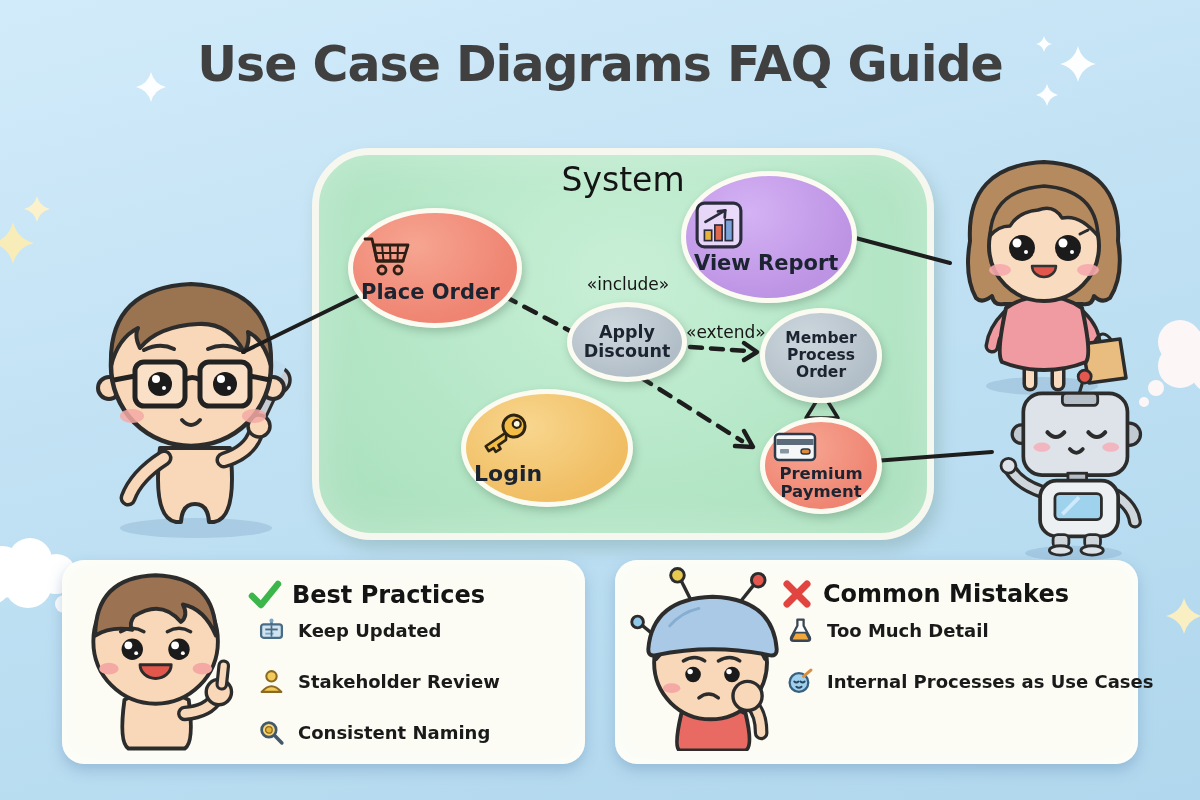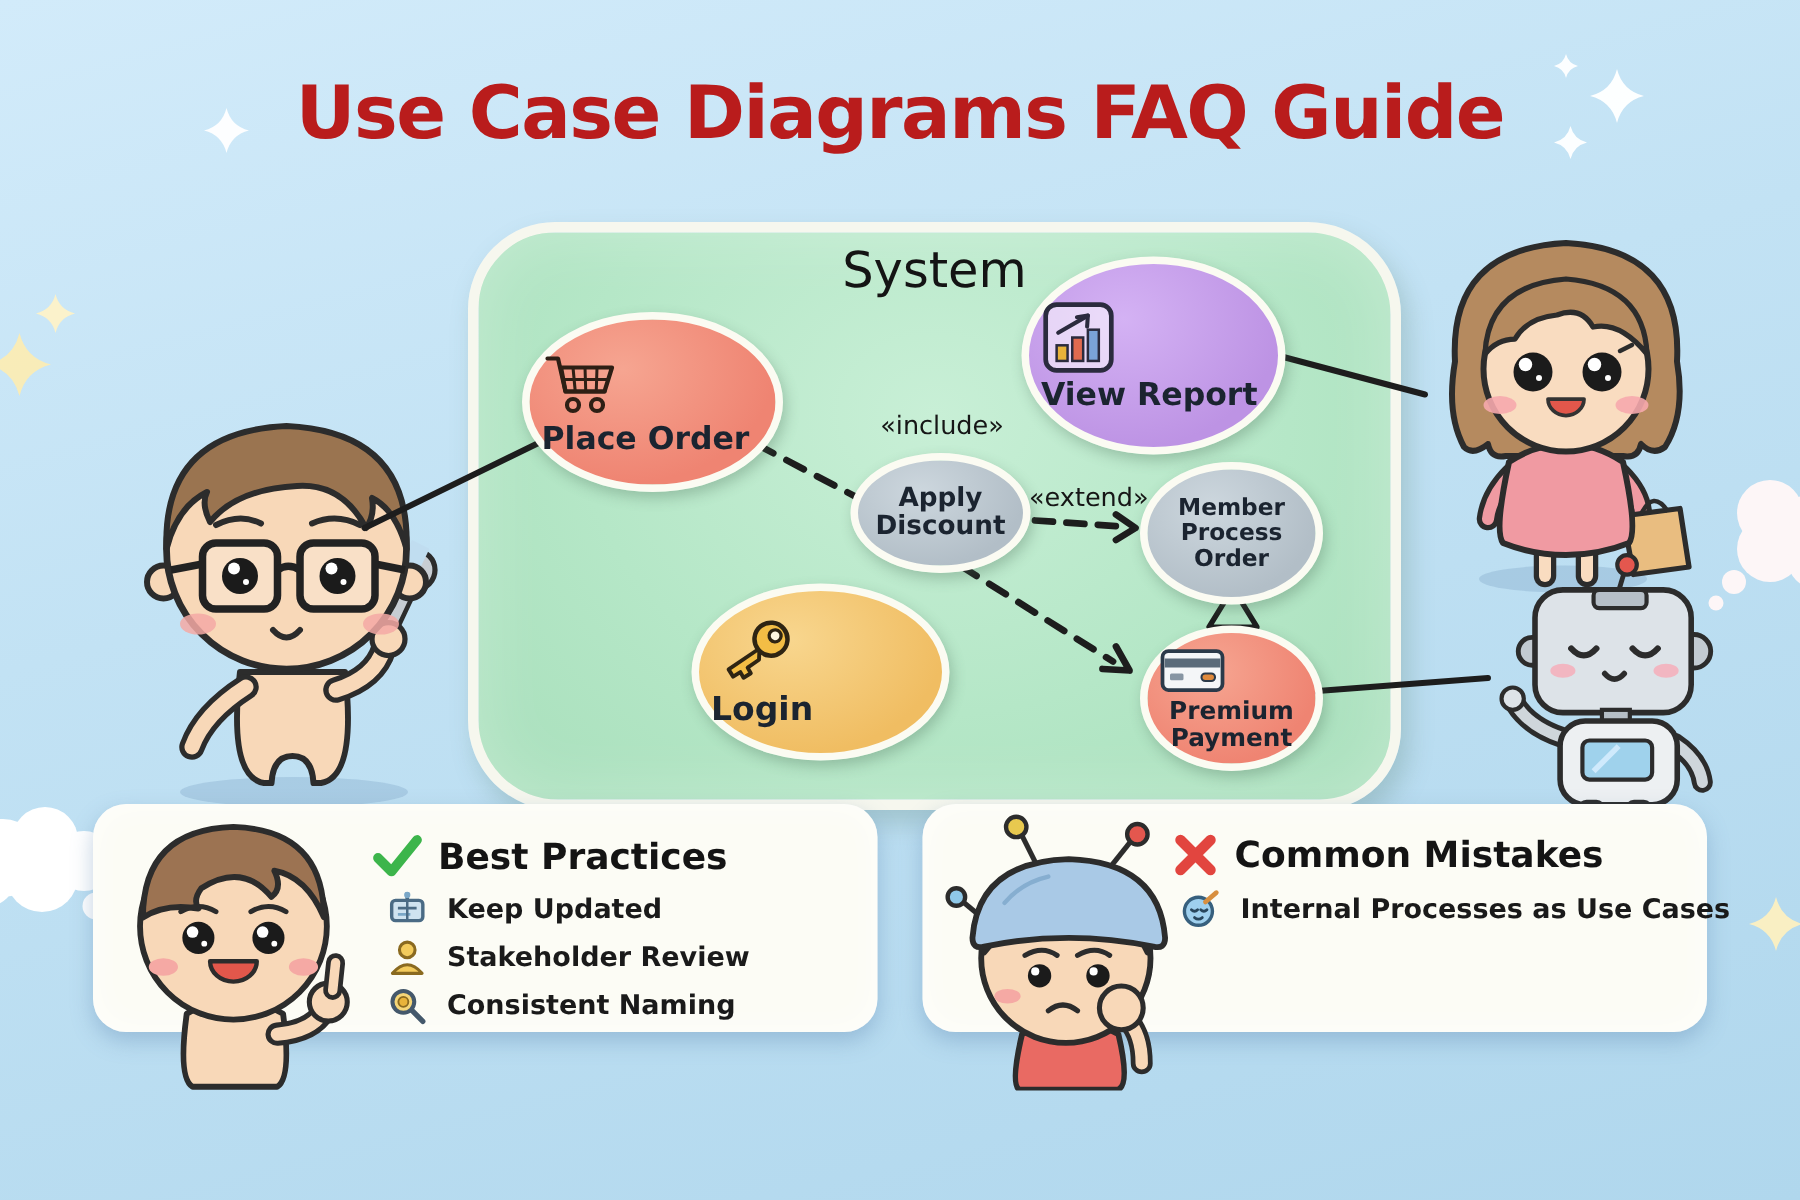--- a/index.html
+++ b/index.html
@@ -7,21 +7,21 @@
   body {
     width:1200px; height:800px; position:relative; overflow:hidden;
     background: linear-gradient(165deg, #d2ebfa 0%, #c2e2f4 40%, #b0d7ed 100%);
     font-family: "DejaVu Sans", "Liberation Sans", sans-serif;
     color:#191919;
   }
   
   .page-title {
     position:absolute; top:36px; left:0; width:100%;
     text-align:center; font-size:49px; font-weight:bold;
-    letter-spacing:-1px; color:#b91c1c; z-index:1;margin-top:11px;
+    letter-spacing:-1px; color:#404040; z-index:1;
   }
   
   .sparkle { position:absolute; z-index:0; }
   .cloud { position:absolute; z-index:0; }
   
   .system-box {
     position:absolute; left:312px; top:148px; width:622px; height:392px;
     background: radial-gradient(ellipse at 50% 32%, #c8efd6 0%, #b5e7c7 55%, #a8dfbb 100%);
     border:7px solid #f6f7ee;
     border-radius:58px 62px 54px 60px;
@@ -61,34 +61,34 @@
   #lbl-extend  { left:686px; top:322px; width:78px; }
   
   .overlay { position:absolute; left:0; top:0; z-index:2; pointer-events:none; }
   
   .actor { position:absolute; z-index:2; }
   #actor-boy   { left:78px;  top:270px; }
   #actor-girl  { left:942px; top:146px; }
   #actor-robot { left:988px; top:358px; }
   
   .card {
-    position:absolute; top:536px; width:523px; height:152px;
+    position:absolute; top:560px; width:523px; height:204px;
     background:#fcfcf5; border-radius:22px; z-index:2;
     box-shadow: 0 6px 14px rgba(95,135,175,0.38), inset 0 0 24px rgba(255,255,255,0.7);
   }
   #card-best     { left:62px; }
   #card-mistakes { left:615px; }
   .card-char { position:absolute; left:8px; top:5px; }
   .card-head {
     position:absolute; top:18px; display:flex; align-items:center; gap:10px;
     font-size:24px; font-weight:bold; color:#141414; white-space:nowrap;
   }
   #card-best .card-head { left:186px; }
   #card-mistakes .card-head { left:166px; }
-  .card-items { position:absolute; top:56px; display:flex; flex-direction:column; gap:3px; }
+  .card-items { position:absolute; top:56px; display:flex; flex-direction:column; gap:22px; }
   #card-best .card-items { left:196px; }
   #card-mistakes .card-items { left:172px; }
   .card-item { display:flex; align-items:center; gap:13px; height:29px; }
   .card-item .txt { font-size:18px; font-weight:bold; color:#1a1a1a; white-space:nowrap; }
 </style>
 </head>
 <body>
 
 <svg class="sparkle" style="left:136px;top:72px" width="30" height="30" viewBox="0 0 40 40">
     <path d="M20,0 Q24,16 40,20 Q24,24 20,40 Q16,24 0,20 Q16,16 20,0" fill="#ffffff" opacity="0.95"></path>
@@ -384,20 +384,27 @@
   </svg>
   <div class="card-head">
     <svg width="32" height="32" viewBox="0 0 32 32">
       <path d="M6,6 L26,26 M26,6 L6,26" fill="none" stroke="#e2453f" stroke-width="7" stroke-linecap="round"></path>
     </svg>
     <span>Common Mistakes</span>
   </div>
   <div class="card-items">
     <div class="card-item">
       <svg width="27" height="27" viewBox="0 0 26 26">
+        <path d="M10,2.5 h6 v6 l6,11 q1.2,3.5 -2.5,3.5 h-13 q-3.7,0 -2.5,-3.5 l6,-11 z" fill="#ffffff" stroke="#3a4653" stroke-width="2.2" stroke-linejoin="round"></path>
+        <path d="M8,15 h10 l3,5.5 q0.8,2 -1.5,2 h-13 q-2.3,0 -1.5,-2 z" fill="#f0a73c" stroke="#3a4653" stroke-width="1.6"></path>
+      </svg>
+      <span class="txt">Too Much Detail</span>
+    </div>
+    <div class="card-item">
+      <svg width="27" height="27" viewBox="0 0 26 26">
         <circle cx="11.5" cy="14" r="9" fill="#9fd0ee" stroke="#37607e" stroke-width="2.2"></circle>
         <path d="M7,13 q2,2 4,0 M13,13 q2,2 4,0" stroke="#28465c" stroke-width="1.8" fill="none" stroke-linecap="round"></path>
         <path d="M9,18 q2.5,2 5,0" stroke="#28465c" stroke-width="1.8" fill="none" stroke-linecap="round"></path>
         <line x1="16" y1="8" x2="23" y2="2" stroke="#d88f3f" stroke-width="3" stroke-linecap="round"></line>
       </svg>
       <span class="txt">Internal Processes as Use Cases</span>
     </div>
   </div>
 </div>
 

